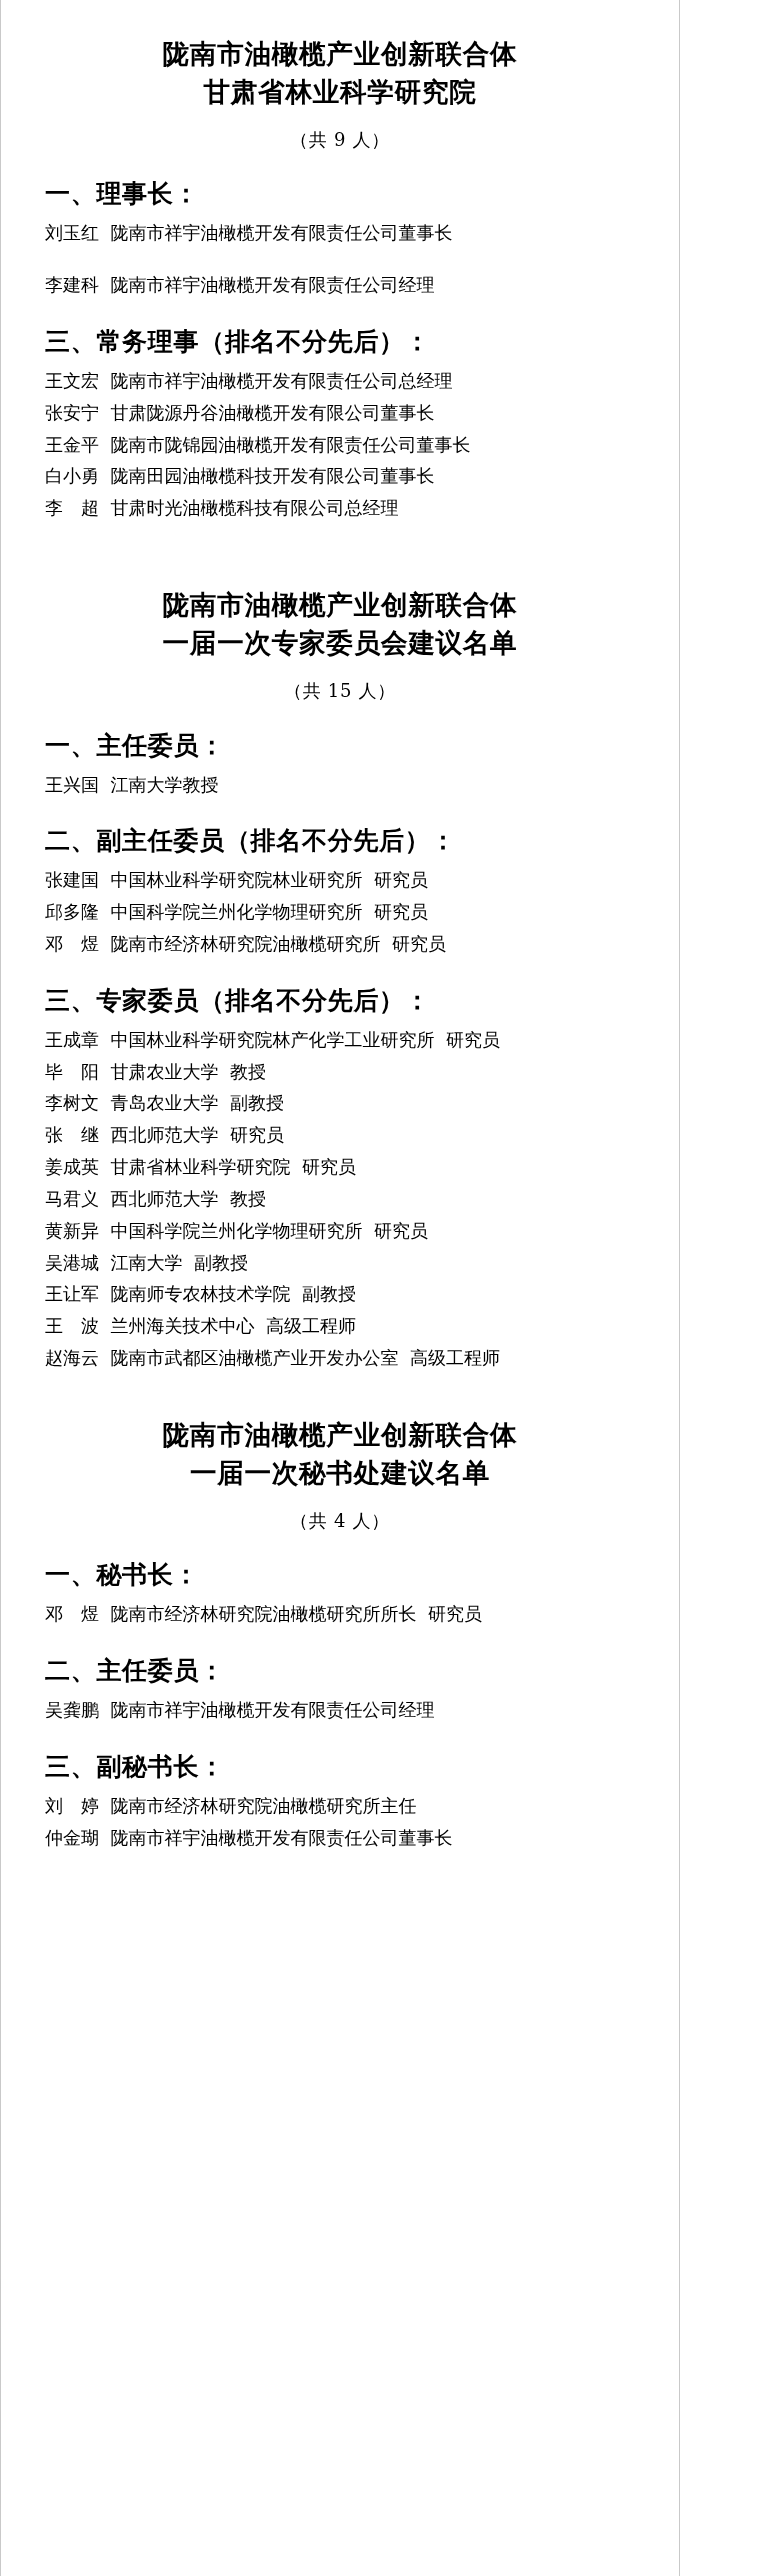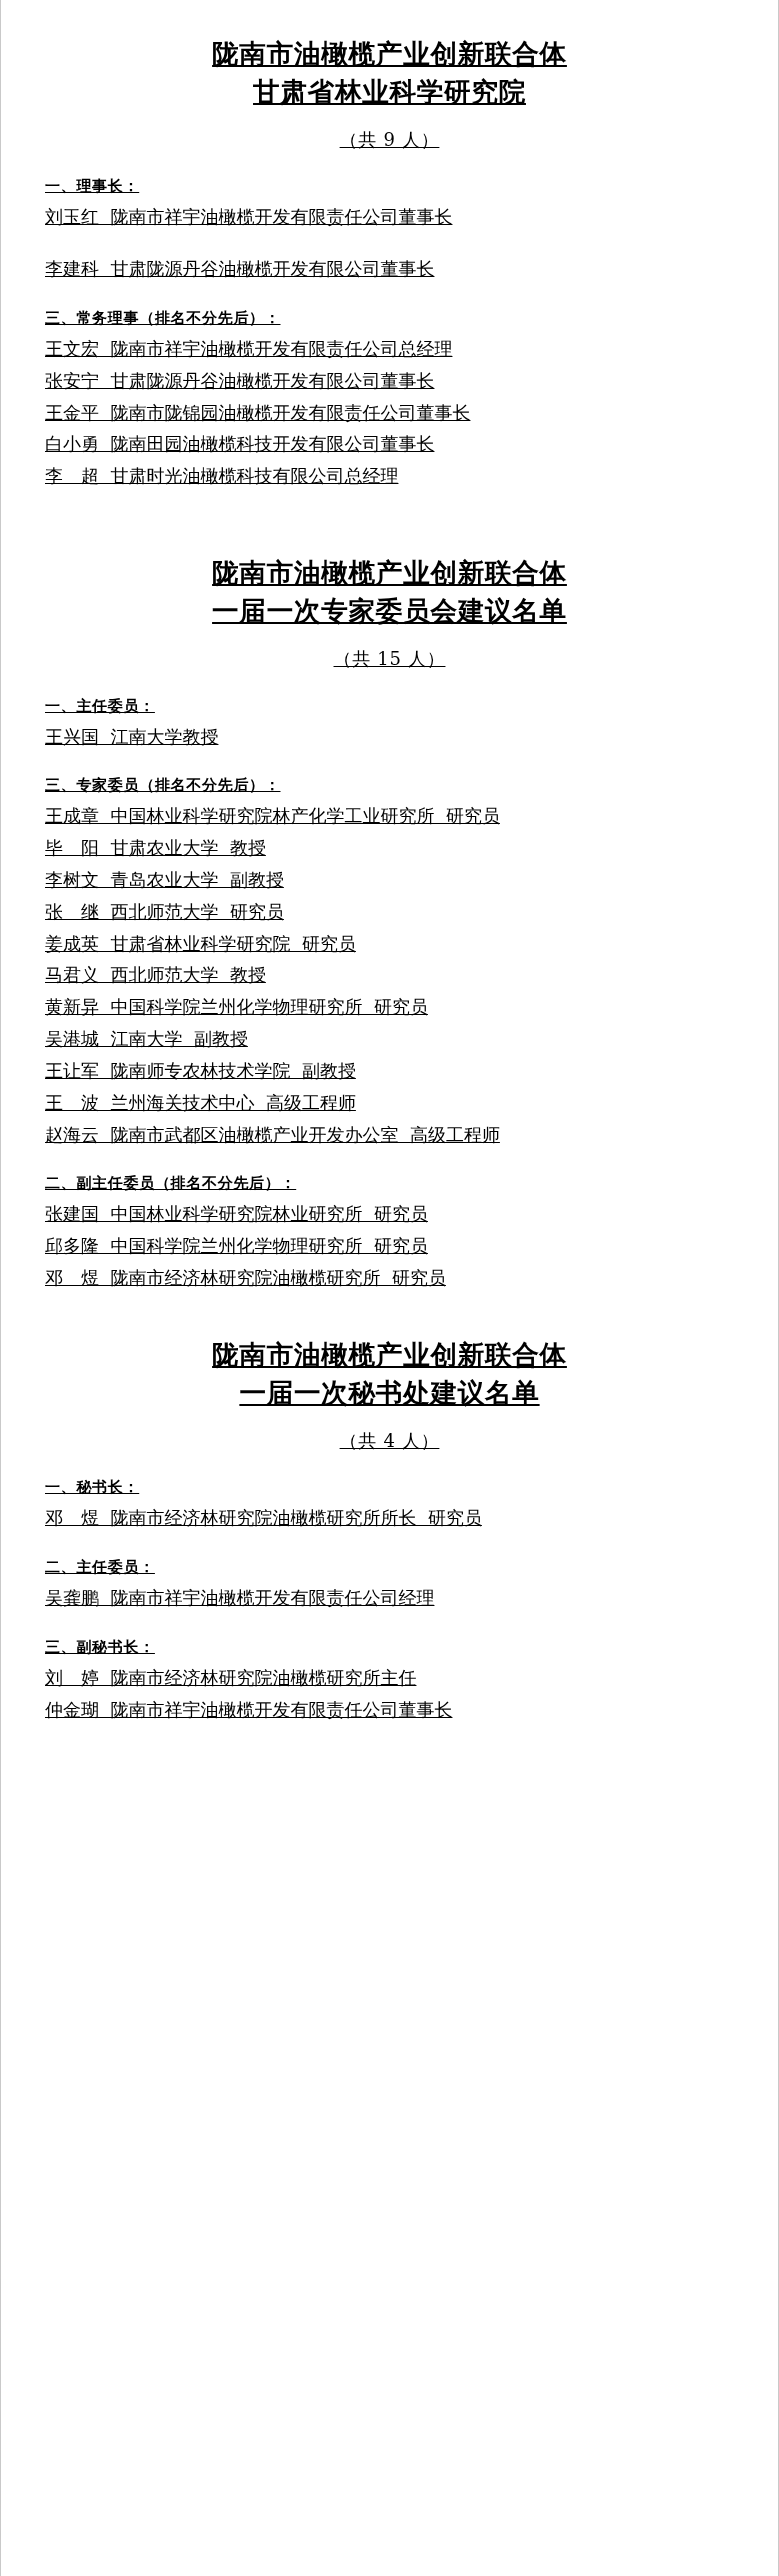--- a/index.html
+++ b/index.html
@@ -8,28 +8,27 @@
     background: #ffffff;
   }
   body {
     width: 779px;
     min-height: 2576px;
     font-family: "DejaVu Serif", "Liberation Serif", serif;
     color: #000000;
     position: relative;
   }
   .page {
-    width: 779px;
+    width: 680px;
     box-sizing: border-box;
     padding: 0 0 26.6px 0;
     border: 0.7px solid #c9c9c9;
     border-top: none;
     border-bottom: none;
     min-height: 2576px;
-    text-decoration: underline;
   }
   .section {
     padding: 0 40px;
   }
   .doc-title {
     text-align: center;
     font-weight: bold;
     font-size: 26.6px;
     line-height: 1.42;
     letter-spacing: 0.7px;
@@ -43,21 +42,21 @@
     text-align: center;
     font-size: 18px;
     letter-spacing: 0.7px;
     margin-top: 17.3px;
   }
   .group {
     margin-top: 22.6px;
   }
   .group-heading {
     font-weight: bold;
-    font-size: 15px;
+    font-size: 25px;
     letter-spacing: 0.7px;
     margin: 0 0 4px 4px;
     line-height: 1.6;
   }
   .entry {
     font-size: 18px;
     line-height: 1.62;
     margin: 0 0 2.7px 4px;
     white-space: pre;
   }
@@ -78,21 +77,21 @@
       <span class="line">甘肃省林业科学研究院</span>
     </div>
     <div class="count-line">（共 9 人）</div>
 
     <div class="group">
       <div class="group-heading">一、理事长：</div>
       <div class="entry">刘玉红  陇南市祥宇油橄榄开发有限责任公司董事长</div>
     </div>
 
     <div class="group">
-      <div class="entry">李建科  甘肃陇源丹谷油橄榄开发有限公司董事长</div>
+      <div class="entry">李建科  陇南市祥宇油橄榄开发有限责任公司经理</div>
     </div>
 
     <div class="group">
       <div class="group-heading">三、常务理事（排名不分先后）：</div>
       <div class="entry">王文宏  陇南市祥宇油橄榄开发有限责任公司总经理</div>
       <div class="entry">张安宁  甘肃陇源丹谷油橄榄开发有限公司董事长</div>
       <div class="entry">王金平  陇南市陇锦园油橄榄开发有限责任公司董事长</div>
       <div class="entry">白小勇  陇南田园油橄榄科技开发有限公司董事长</div>
       <div class="entry">李　超  甘肃时光油橄榄科技有限公司总经理</div>
     </div>
@@ -106,39 +105,39 @@
       <span class="line">一届一次专家委员会建议名单</span>
     </div>
     <div class="count-line">（共 15 人）</div>
 
     <div class="group">
       <div class="group-heading">一、主任委员：</div>
       <div class="entry">王兴国  江南大学教授</div>
     </div>
 
     <div class="group">
+      <div class="group-heading">二、副主任委员（排名不分先后）：</div>
+      <div class="entry">张建国  中国林业科学研究院林业研究所  研究员</div>
+      <div class="entry">邱多隆  中国科学院兰州化学物理研究所  研究员</div>
+      <div class="entry">邓　煜  陇南市经济林研究院油橄榄研究所  研究员</div>
+    </div>
+
+    <div class="group">
       <div class="group-heading">三、专家委员（排名不分先后）：</div>
       <div class="entry">王成章  中国林业科学研究院林产化学工业研究所  研究员</div>
       <div class="entry">毕　阳  甘肃农业大学  教授</div>
       <div class="entry">李树文  青岛农业大学  副教授</div>
       <div class="entry">张　继  西北师范大学  研究员</div>
       <div class="entry">姜成英  甘肃省林业科学研究院  研究员</div>
       <div class="entry">马君义  西北师范大学  教授</div>
       <div class="entry">黄新异  中国科学院兰州化学物理研究所  研究员</div>
       <div class="entry">吴港城  江南大学  副教授</div>
       <div class="entry">王让军  陇南师专农林技术学院  副教授</div>
       <div class="entry">王　波  兰州海关技术中心  高级工程师</div>
       <div class="entry">赵海云  陇南市武都区油橄榄产业开发办公室  高级工程师</div>
-    </div>
-
-    <div class="group">
-      <div class="group-heading">二、副主任委员（排名不分先后）：</div>
-      <div class="entry">张建国  中国林业科学研究院林业研究所  研究员</div>
-      <div class="entry">邱多隆  中国科学院兰州化学物理研究所  研究员</div>
-      <div class="entry">邓　煜  陇南市经济林研究院油橄榄研究所  研究员</div>
     </div>
   </div>
 
   <div class="spacer-md"></div>
 
   <div class="section">
     <div class="doc-title">
       <span class="line">陇南市油橄榄产业创新联合体</span>
       <span class="line">一届一次秘书处建议名单</span>
     </div>

